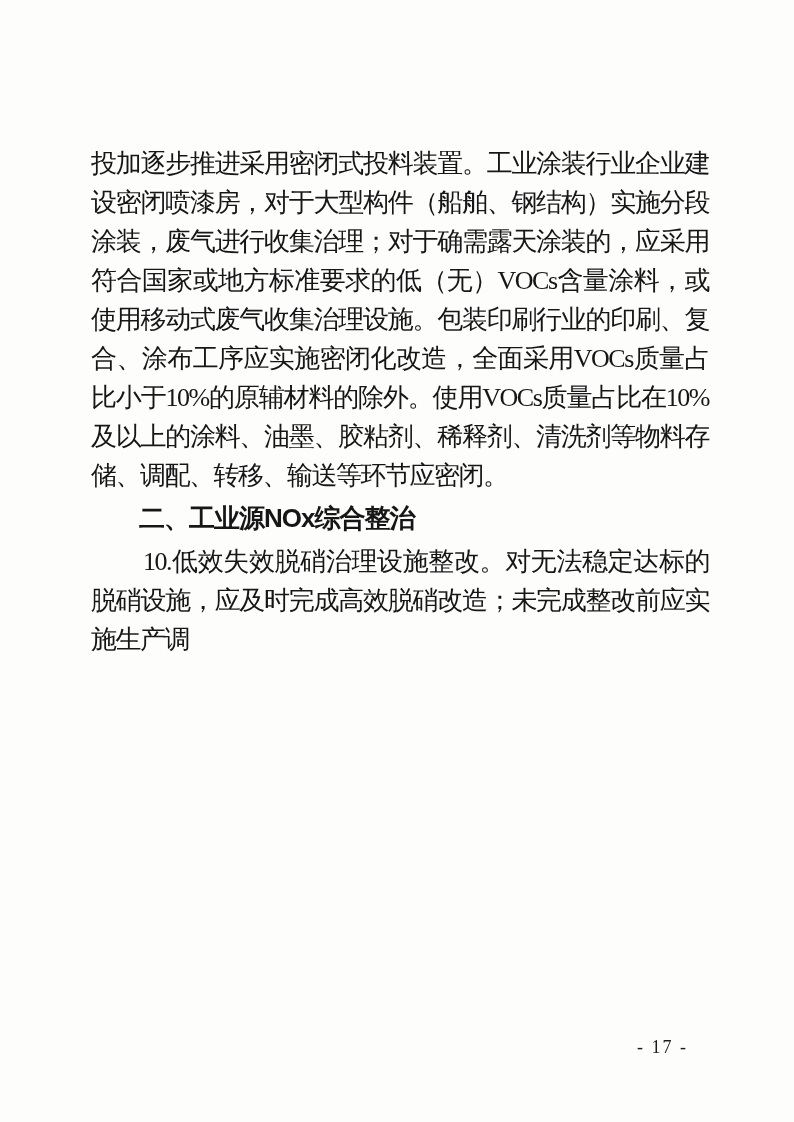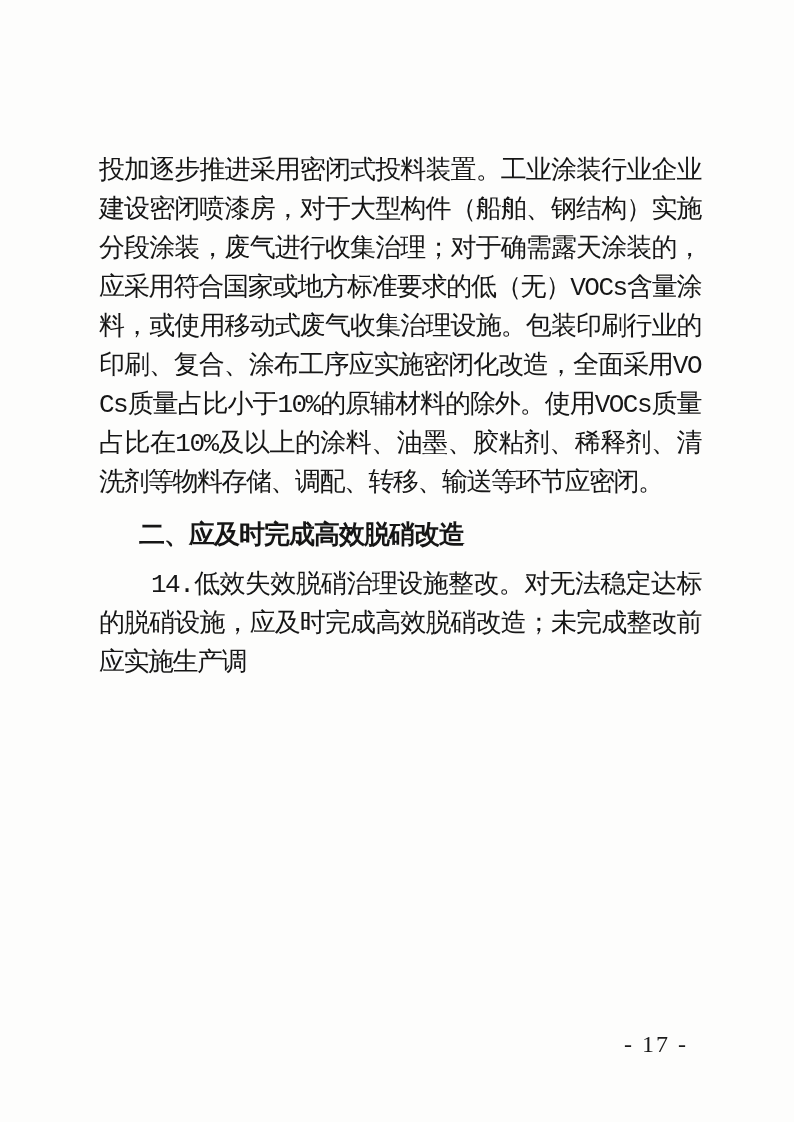--- a/index.html
+++ b/index.html
@@ -16,54 +16,53 @@
     font-family: "Liberation Serif", serif;
     color: #161616;
   }
   .content {
     position: absolute;
     left: 87px;
     top: 140px;
     width: 626px;
   }
   .para {
-    margin: 12px;
+    margin: 4px;
     font-size: 26px;
     line-height: 39px;
     letter-spacing: -1.5px;
     text-align: justify;
     text-justify: inter-character;
     word-break: break-all;
-    font-family: Liberation Mono, monospace;
   }
   .indent {
     text-indent: 2em;
   }
   .heading {
     margin: 0;
     font-size: 26px;
     line-height: 39px;
     letter-spacing: -1px;
     font-weight: bold;
     font-family: "Liberation Sans", sans-serif;
     text-indent: 2em;
   }
   .page-number {
     position: absolute;
     right: 106px;
     bottom: 64px;
-    font-size: 24px;
+    font-size: 18px;
     letter-spacing: 2px;
     color: #1b1b1b;
     font-family: "Liberation Serif", serif;
   }
 </style>
 </head>
 <body>
 
 <div class="page">
   <main class="content">
     <p class="para">投加逐步推进采用密闭式投料装置。工业涂装行业企业建设密闭喷漆房，对于大型构件（船舶、钢结构）实施分段涂装，废气进行收集治理；对于确需露天涂装的，应采用符合国家或地方标准要求的低（无）VOCs含量涂料，或使用移动式废气收集治理设施。包装印刷行业的印刷、复合、涂布工序应实施密闭化改造，全面采用VOCs质量占比小于10%的原辅材料的除外。使用VOCs质量占比在10%及以上的涂料、油墨、胶粘剂、稀释剂、清洗剂等物料存储、调配、转移、输送等环节应密闭。</p>
-    <h2 class="heading">二、应及时完成高效脱硝改造</h2>
-    <p class="para indent">14.低效失效脱硝治理设施整改。对无法稳定达标的脱硝设施，应及时完成高效脱硝改造；未完成整改前应实施生产调</p>
+    <h2 class="heading">二、工业源NOx综合整治</h2>
+    <p class="para indent">10.低效失效脱硝治理设施整改。对无法稳定达标的脱硝设施，应及时完成高效脱硝改造；未完成整改前应实施生产调</p>
   </main>
   <div class="page-number">- 17 -</div>
 </div>
 
 </body></html>

